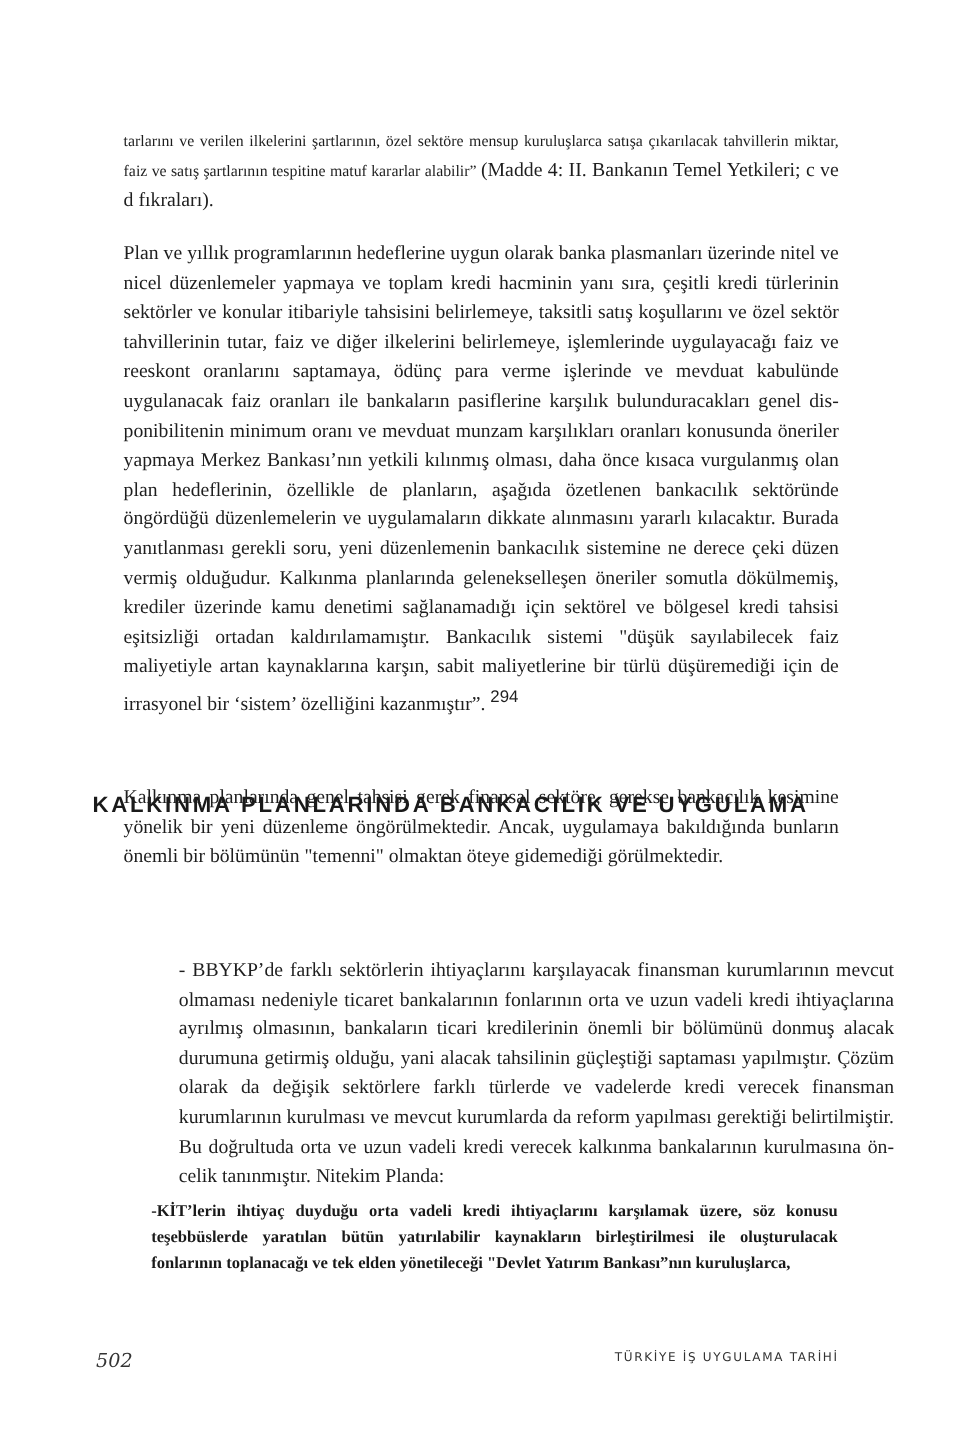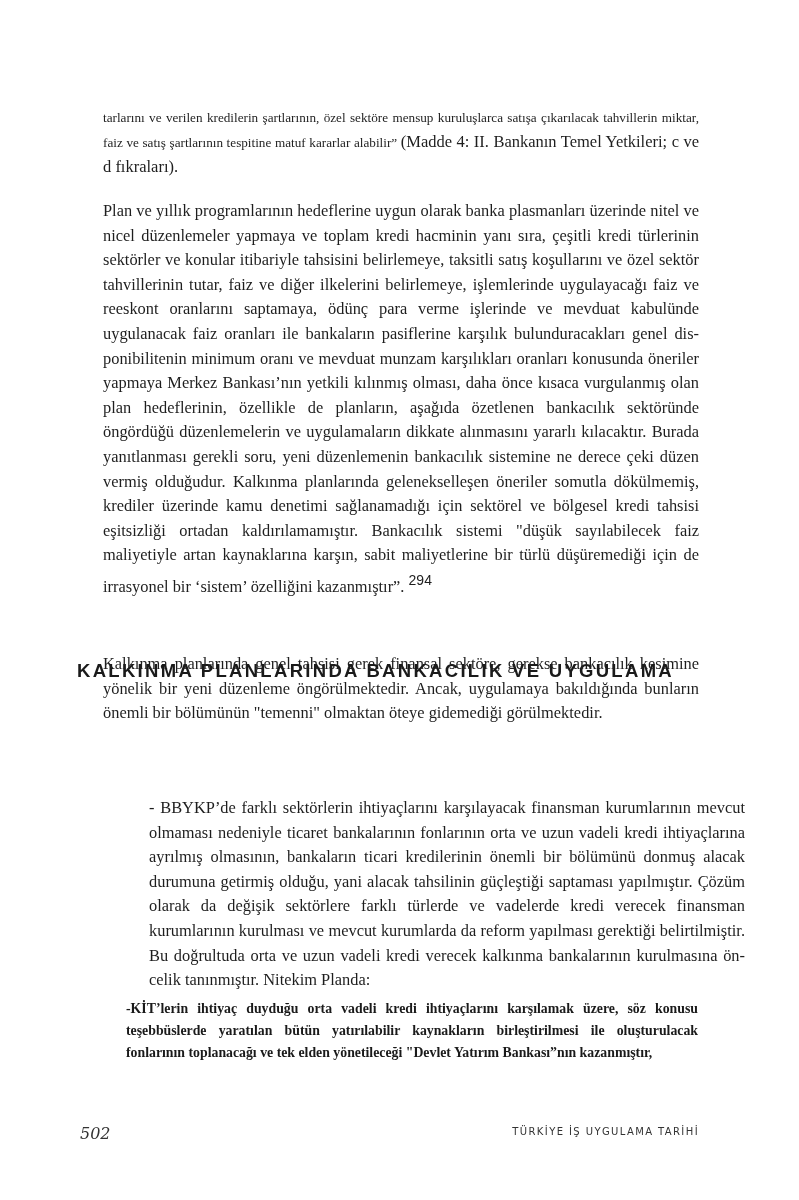--- a/index.html
+++ b/index.html
@@ -16,33 +16,33 @@
   sup.fn { font-family: "Liberation Sans", sans-serif; font-weight: normal; font-size: 14px; vertical-align: 7px; }
   .footer-page { position: absolute; left: 80px; top: 1124px; font-family: "DejaVu Serif", serif; font-style: italic; font-size: 16px; color: #333; }
   .footer-title { position: absolute; right: 100px; top: 1126px; font-family: "DejaVu Sans", sans-serif; font-size: 10px; letter-spacing: 1.4px; color: #333; }
 </style>
 </head>
 <body>
 
 <div>
 
   <div class="block p-intro">
-    <span>tarlarını ve verilen kredilerin şartlarının, özel sektöre mensup kuruluşlarca satışa çıkarılacak tahvillerin miktar, faiz ve satış şartlarının tespitine matuf kararlar alabilir”</span>
+    <span>tarlarını ve verilen ilkelerini şartlarının, özel sektöre mensup kuruluşlarca satışa çıkarılacak tahvillerin miktar, faiz ve satış şartlarının tespitine matuf kararlar alabilir”</span>
     <span class="big">(Madde 4: II. Bankanın Temel Yetkileri; c ve d fıkraları).</span>
   </div>
 
   <p class="block p-body p1">
     <span>Plan ve yıllık programlarının hedeflerine uygun olarak banka plasmanları üzerinde nitel ve nicel düzenlemeler yapmaya ve toplam kredi hacminin yanı sıra, çeşitli kredi türlerinin sektörler ve konular itibariyle tahsisini belir­lemeye, taksitli satış koşullarını ve özel sektör tahvillerinin tutar, faiz ve diğer ilkelerini belirlemeye, işlemlerinde uygulayacağı faiz ve reeskont oranlarını saptamaya, ödünç para verme işlerinde ve mevduat kabulünde uygulanacak faiz oranları ile bankaların pasiflerine karşılık bulunduracakları genel dis­ponibilitenin minimum oranı ve mevduat munzam karşılıkları oranları konusunda öneriler yapmaya  Merkez Bankası’nın yetkili kılınmış olması, daha önce kısaca vurgulanmış olan plan hedeflerinin, özellikle de planların, aşağıda özetlenen bankacılık sektöründe öngördüğü düzenlemelerin ve uygulamaların dikkate alınmasını yararlı kılacaktır. Burada yanıtlanması gerekli soru, yeni düzenlemenin bankacılık sistemine ne derece çeki düzen vermiş olduğudur. Kalkınma planlarında gelenekselleşen öneriler somutla dökülmemiş, krediler üzerinde kamu denetimi sağlanamadığı için sektörel ve bölgesel kredi tahsisi eşitsizliği ortadan kaldırılamamıştır. Bankacılık sistemi "düşük sayılabilecek faiz maliyetiyle artan kaynaklarına karşın, sabit maliyetlerine bir türlü düşüremediği için de irrasyonel bir ‘sistem’ özelliğini kazanmıştır”.</span>
     <sup class="fn">294</sup>
   </p>
 
   <h2 class="heading">KALKINMA PLANLARINDA BANKACILIK VE UYGULAMA</h2>
 
   <p class="block p-body p2">Kalkınma planlarında genel tahsisi gerek finansal sektöre, gerekse bankacılık kesimine yönelik bir yeni düzenleme öngörülmektedir. Ancak, uygulamaya bakıldığında bunların önemli bir bölümünün "temenni" olmaktan öteye gidemediği görülmektedir.</p>
 
   <p class="block p-body p3">- BBYKP’de farklı sektörlerin ihtiyaçlarını karşılayacak finansman kurum­larının mevcut olmaması nedeniyle ticaret bankalarının fonlarının orta ve uzun vadeli kredi ihtiyaçlarına ayrılmış olmasının, bankaların ticari kredilerinin önemli bir bölümünü donmuş alacak durumuna getirmiş olduğu, yani alacak tahsilinin güçleştiği saptaması yapılmıştır. Çözüm olarak da değişik sektörlere farklı türlerde ve vadelerde kredi verecek  finansman kurumlarının kurulması ve mevcut kurumlarda da reform yapılması gerektiği belirtilmiştir. Bu doğrul­tuda orta ve uzun vadeli kredi verecek kalkınma bankalarının kurulmasına ön­celik tanınmıştır. Nitekim Planda:</p>
 
-  <div class="quote">-KİT’lerin ihtiyaç duyduğu orta vadeli kredi ihtiyaçlarını karşılamak üzere, söz konusu teşebbüslerde yaratılan bütün yatırılabilir kaynakların birleştirilmesi ile oluşturulacak fonlarının toplanacağı ve tek elden yönetileceği "Devlet Yatırım Bankası”nın kazanmıştır,</div>
+  <div class="quote">-KİT’lerin ihtiyaç duyduğu orta vadeli kredi ihtiyaçlarını karşılamak üzere, söz konusu teşebbüslerde yaratılan bütün yatırılabilir kaynakların birleştirilmesi ile oluşturulacak fonlarının toplanacağı ve tek elden yönetileceği "Devlet Yatırım Bankası”nın kuruluşlarca,</div>
 
   <div class="footer-page">502</div>
   <div class="footer-title">TÜRKİYE İŞ UYGULAMA TARİHİ</div>
 
 </div>
 
 </body></html>

